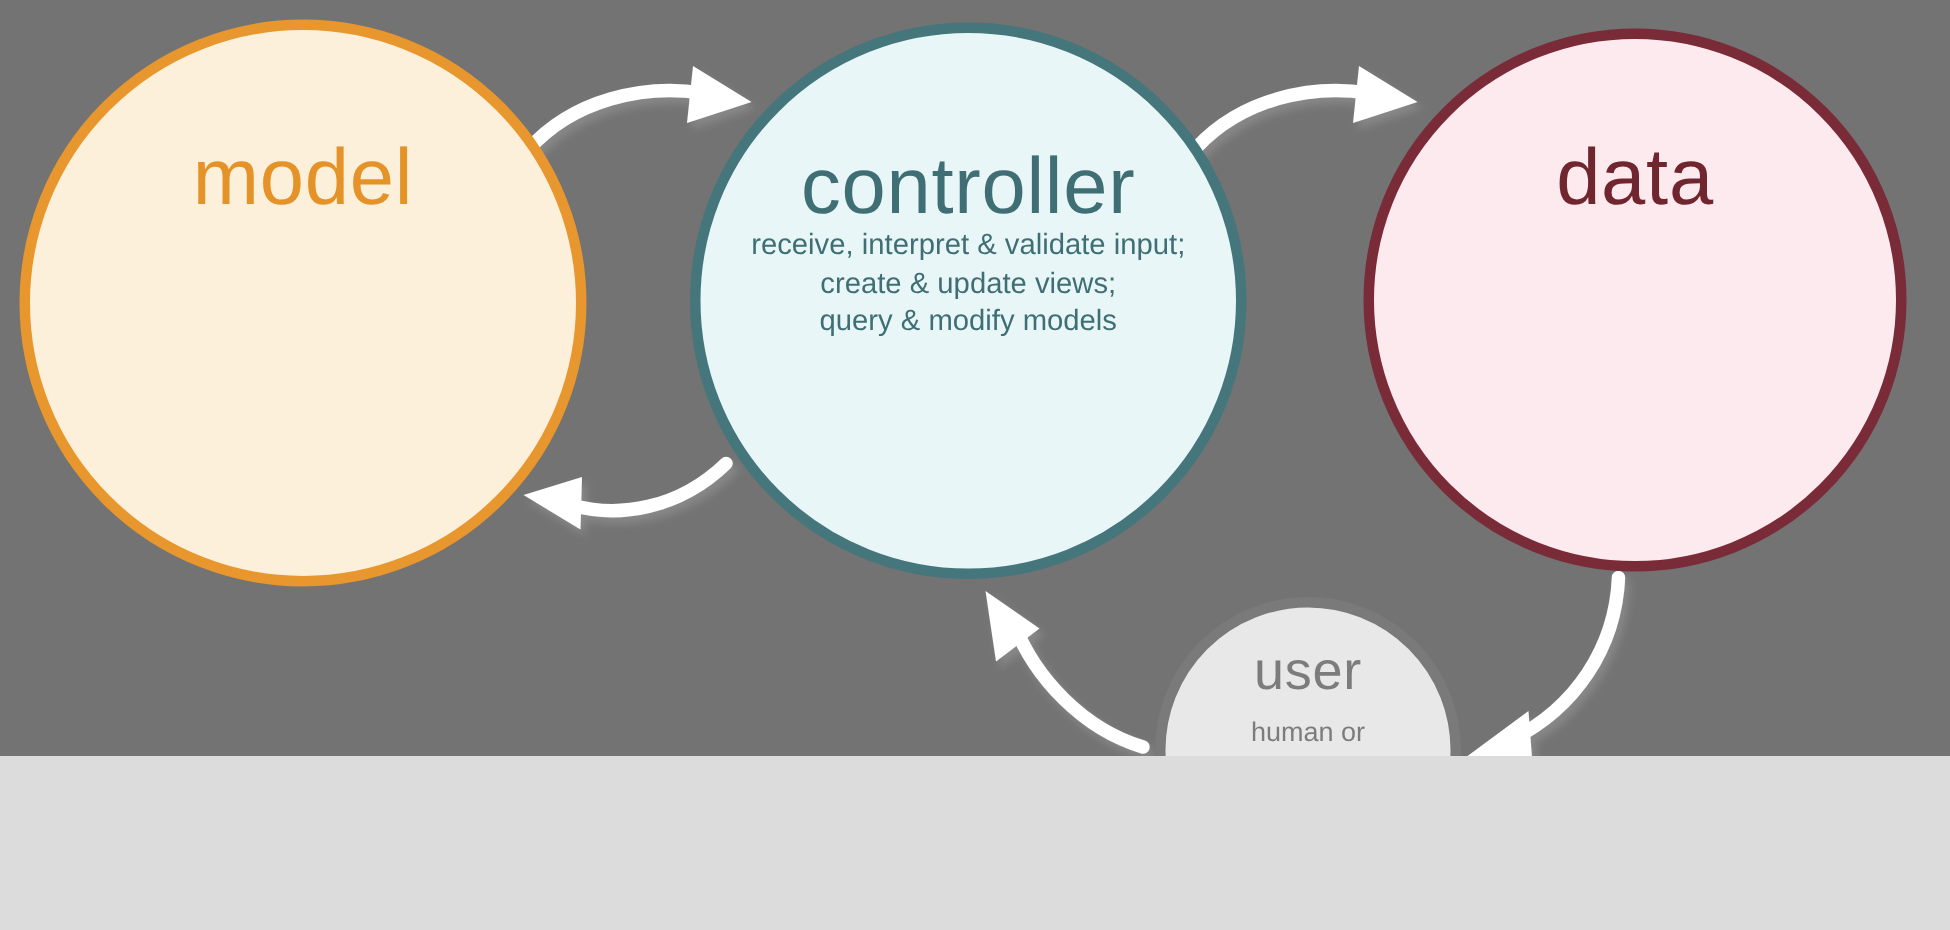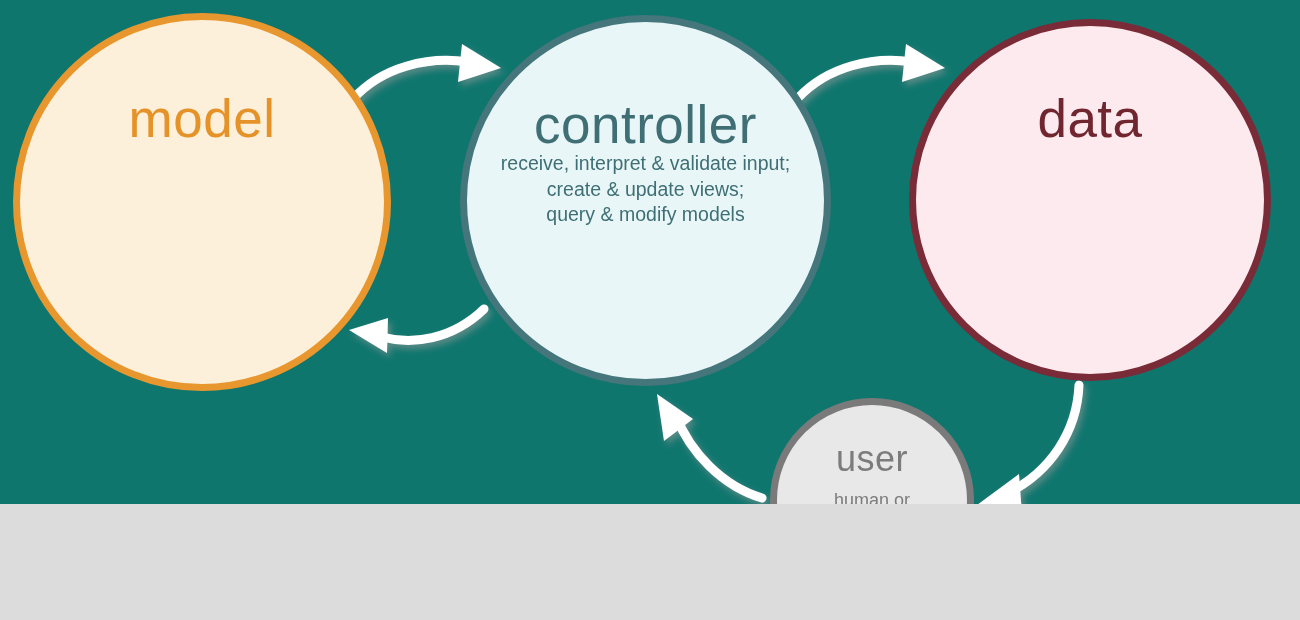--- a/index.html
+++ b/index.html
@@ -4,21 +4,21 @@
 <style>
   html, body {
     margin: 0;
     padding: 0;
     background: #dcdcdc;
   }
   #stage {
     position: relative;
     width: 1300px;
     height: 504px;
-    background: #0f766e;
+    background: #737373;
     overflow: hidden;
     font-family: "Liberation Sans", sans-serif;
   }
 
   
   #arrow-layer {
     position: absolute;
     left: 0; top: 0;
     width: 1300px;
     height: 620px;
@@ -103,21 +103,21 @@
   
   #node-user {
     left: 770px; top: 398px;
     width: 204px; height: 204px;
     background: #e8e8e8;
     border: 7px solid #7a7a7a;
   }
   #node-user .node-title {
     color: #7c7c7c;
     font-size: 36px;
-    margin-top: 36px;
+    margin-top: 24px;
     text-align: right;
   }
   #node-user .node-desc {
     color: #7c7c7c;
     font-size: 18px;
     margin-top: 12px;
   }
 
   
   #cc-watermark {

